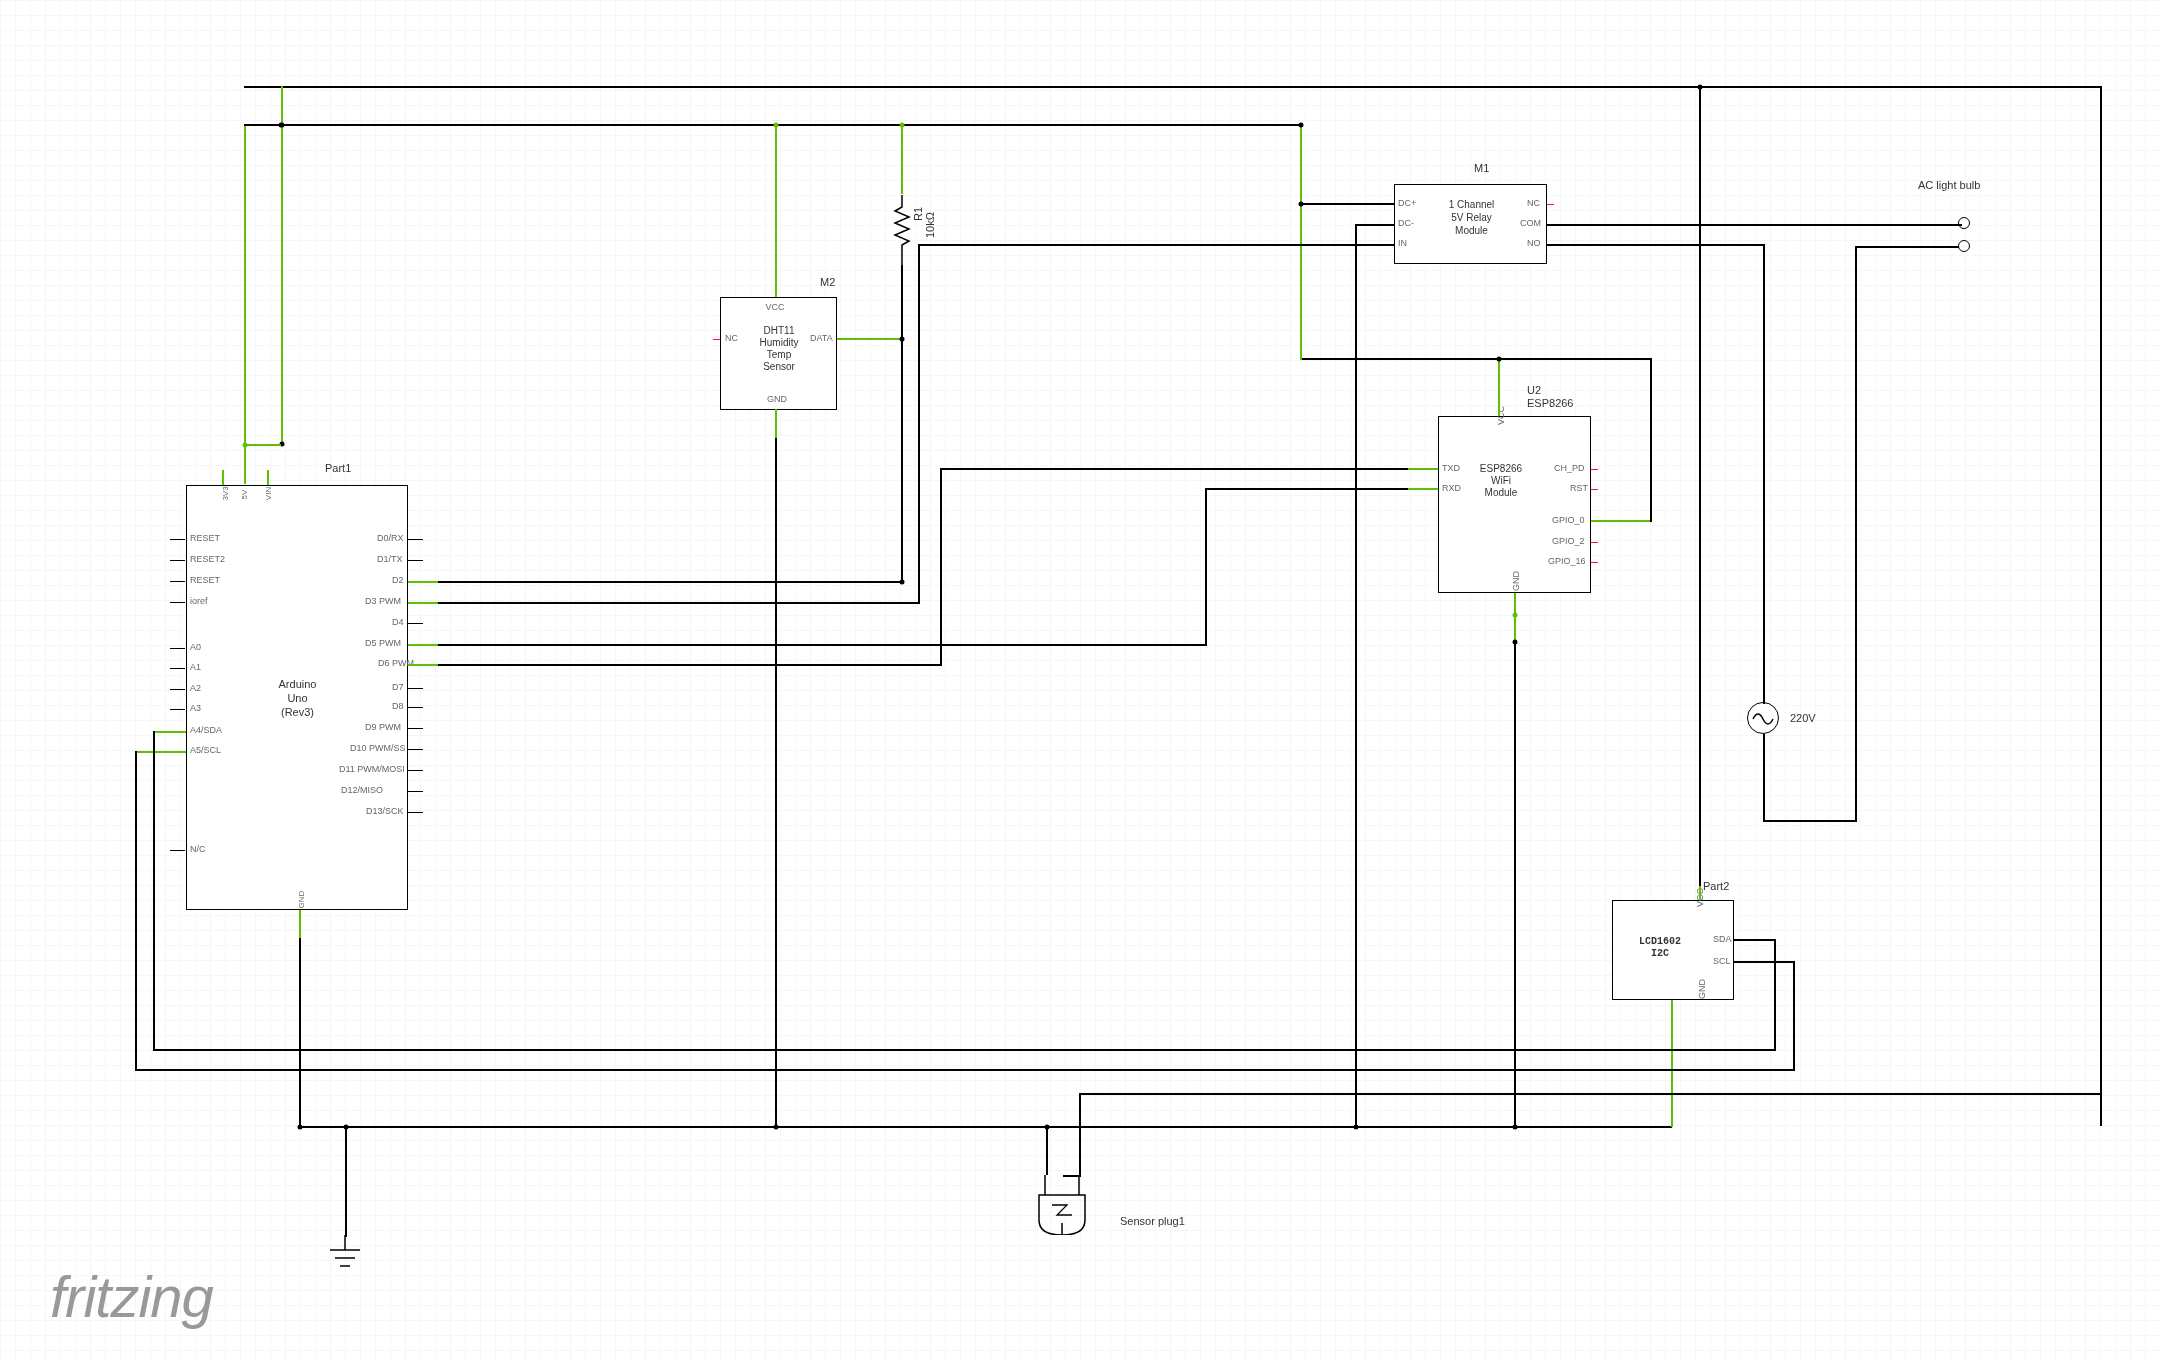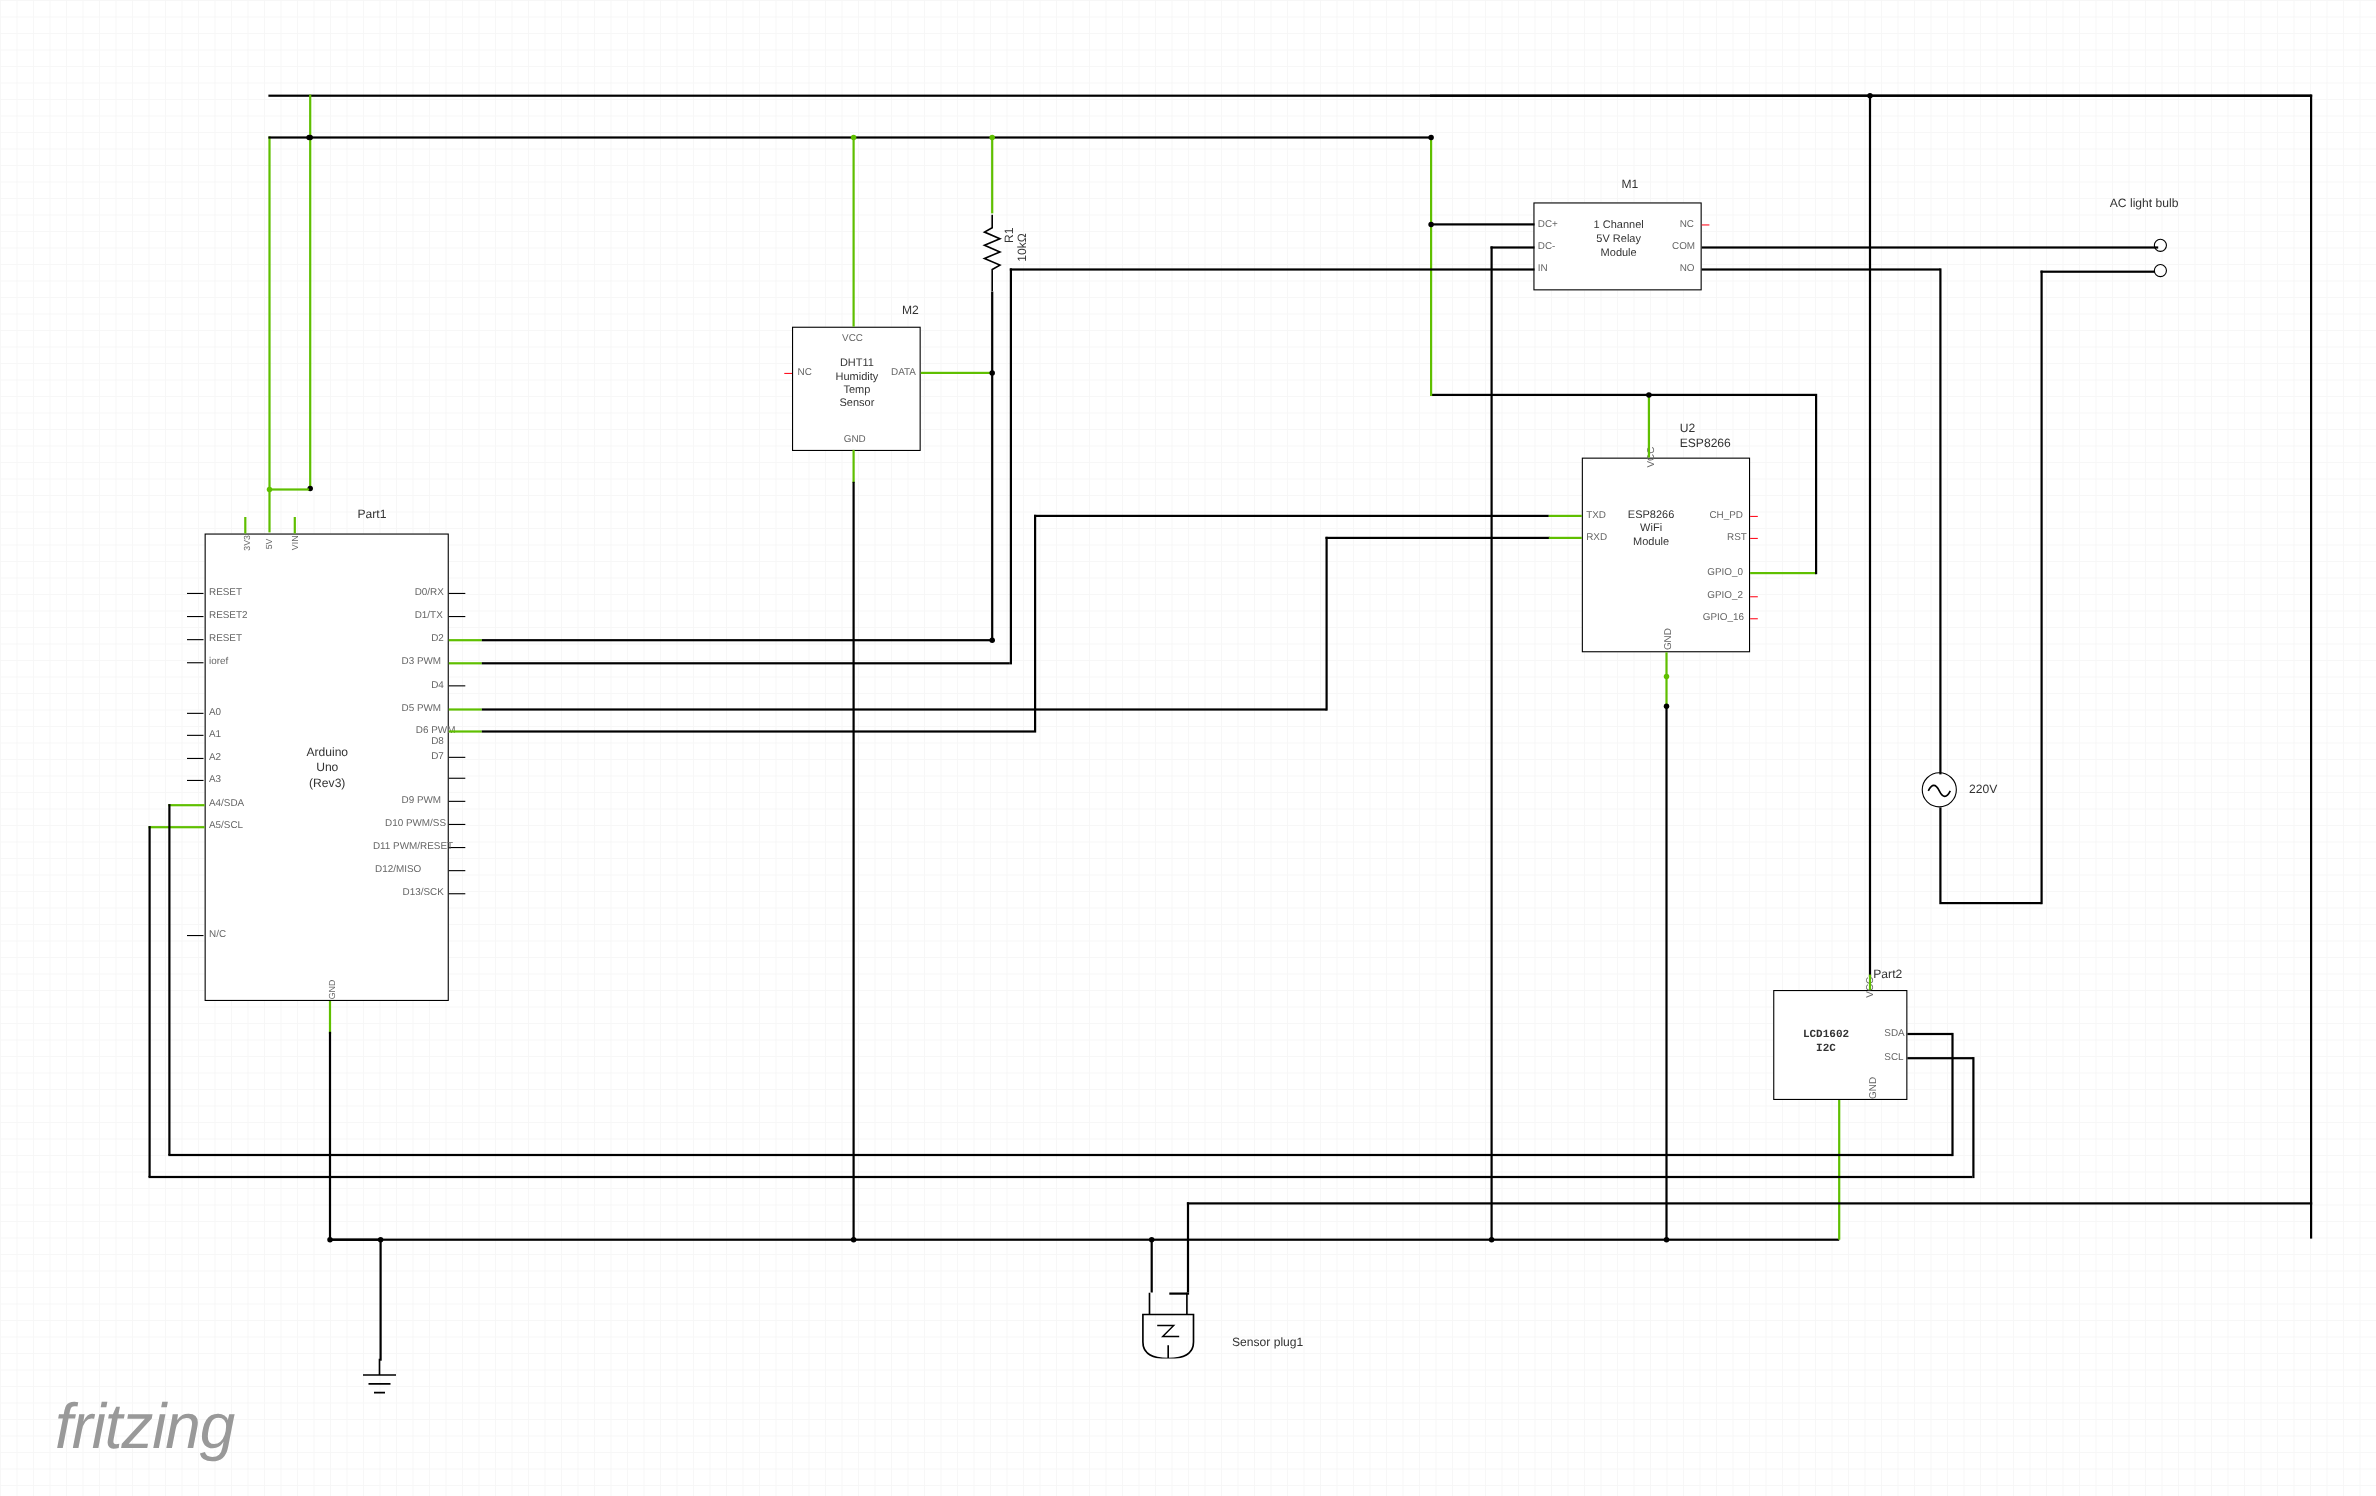--- a/index.html
+++ b/index.html
@@ -66,27 +66,27 @@
     <div class="pinlbl" style="left:377px;top:554px">D1/TX</div>
 <div class="pinlbl" style="left:392px;top:575px">D2</div>
 <div class="pinlbl" style="left:365px;top:596px">D3 PWM</div>
 <div class="pin" style="left:408px;top:623px"></div>
     <div class="pinlbl" style="left:392px;top:617px">D4</div>
 <div class="pinlbl" style="left:365px;top:638px">D5 PWM</div>
 <div class="pinlbl" style="left:378px;top:658px">D6 PWM</div>
 <div class="pin" style="left:408px;top:688px"></div>
     <div class="pinlbl" style="left:392px;top:682px">D7</div>
 <div class="pin" style="left:408px;top:707px"></div>
-    <div class="pinlbl" style="left:392px;top:668px">D8</div>
+    <div class="pinlbl" style="left:392px;top:701px">D8</div>
 <div class="pin" style="left:408px;top:728px"></div>
     <div class="pinlbl" style="left:365px;top:722px">D9 PWM</div>
 <div class="pin" style="left:408px;top:749px"></div>
     <div class="pinlbl" style="left:350px;top:743px">D10 PWM/SS</div>
 <div class="pin" style="left:408px;top:770px"></div>
-    <div class="pinlbl" style="left:339px;top:764px">D11 PWM/RESET</div>
+    <div class="pinlbl" style="left:339px;top:764px">D11 PWM/MOSI</div>
 <div class="pin" style="left:408px;top:791px"></div>
     <div class="pinlbl" style="left:341px;top:785px">D12/MISO</div>
 <div class="pin" style="left:408px;top:812px"></div>
     <div class="pinlbl" style="left:366px;top:806px">D13/SCK</div>
 
 <div class="lbl" style="left:820px;top:276px">M2</div>
 <div class="box" style="left:720px;top:297px;width:117px;height:113px"></div>
 <div class="lbl ctr" style="left:744px;top:325px;width:70px;font-size:10px;line-height:12px">DHT11<br>Humidity<br>Temp<br>Sensor</div>
 <div class="pinlbl ctr" style="left:760px;top:302px;width:30px">VCC</div>
 <div class="pinlbl ctr" style="left:762px;top:394px;width:30px">GND</div>

